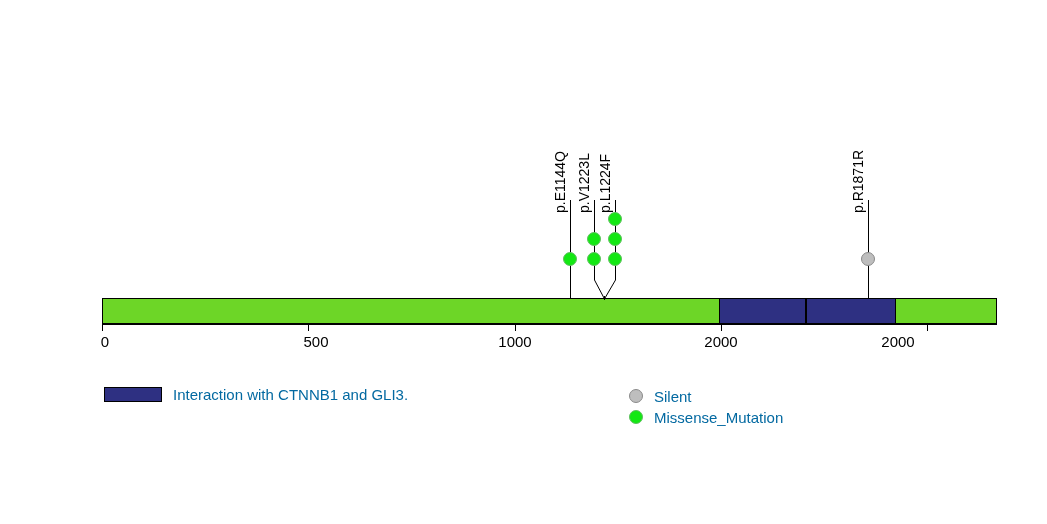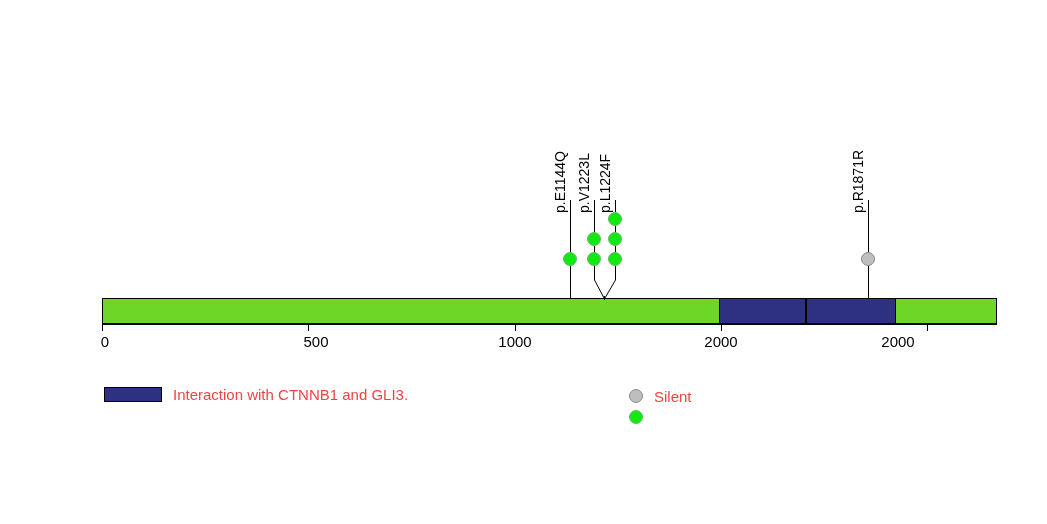--- a/index.html
+++ b/index.html
@@ -109,21 +109,21 @@
     height: 15px;
     background: #2E3082;
     border: 1px solid #000000;
     box-sizing: border-box;
   }
   .legend-text {
     position: absolute;
     font-size: 15px;
     line-height: 17px;
     white-space: nowrap;
-    color: #ef4444;
+    color: #0369a1;
   }
   .legend-dot {
     position: absolute;
     width: 14px;
     height: 14px;
     border-radius: 50%;
     border: 1px solid #7a7a7a;
     box-sizing: border-box;
   }
   .legend-dot.silent   { background: #BEBEBE; border-color: #8a8a8a; }
@@ -179,14 +179,15 @@
   <div class="lolli-dot silent" style="left:868px;top:259px;"></div>
   <div class="mut-label" style="left:866px;top:198px;">p.R1871R</div>
 
   <div class="legend-swatch" style="left:104px;top:387px;"></div>
   <div class="legend-text" style="left:173px;top:386px;">Interaction with CTNNB1 and GLI3.</div>
 
   <div class="legend-dot silent" style="left:629px;top:389px;"></div>
   <div class="legend-text" style="left:654px;top:388px;">Silent</div>
 
   <div class="legend-dot missense" style="left:629px;top:410px;"></div>
+  <div class="legend-text" style="left:654px;top:409px;">Missense_Mutation</div>
 
 </div>
 
 </body></html>

